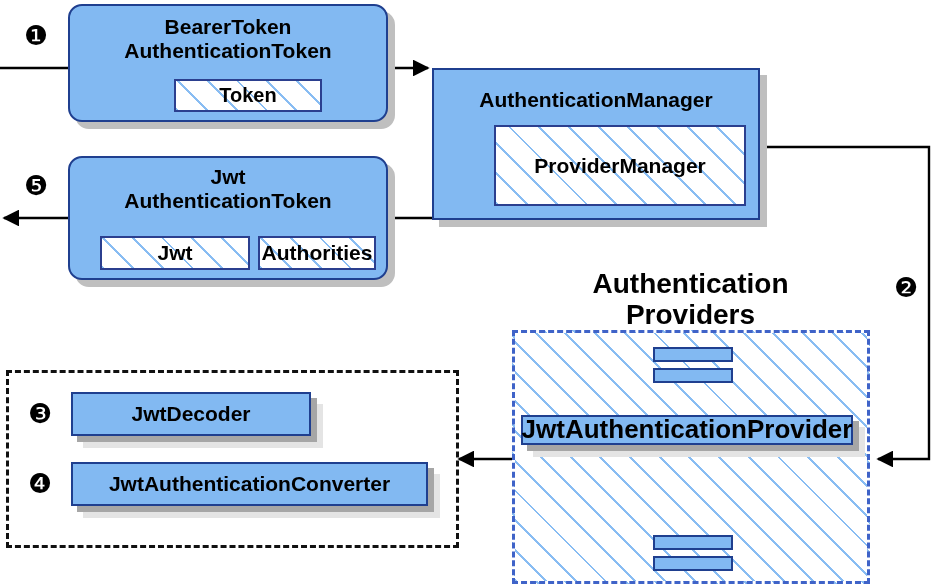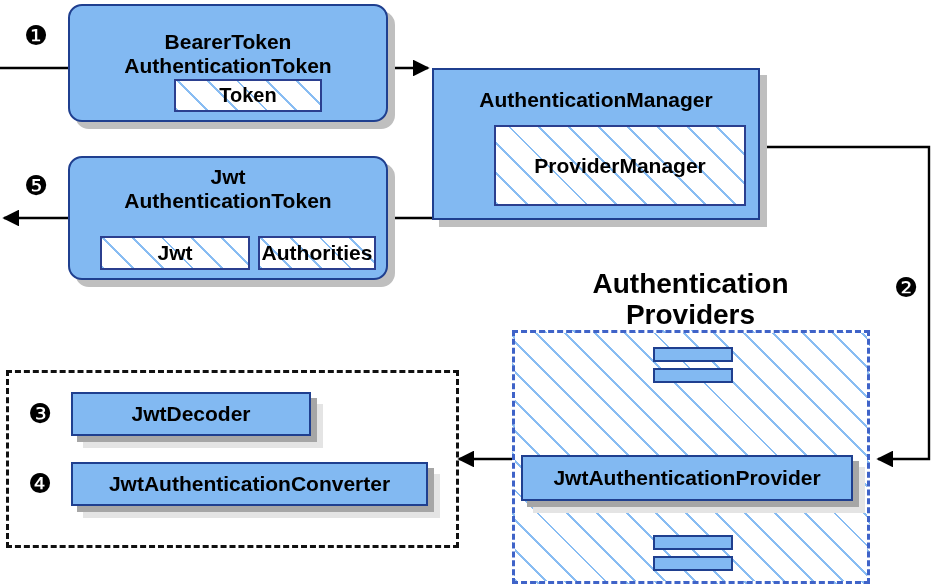--- a/index.html
+++ b/index.html
@@ -148,21 +148,21 @@
 
     <line x1="432" y1="218" x2="388" y2="218" stroke="#000" stroke-width="2.4"></line>
 
     <line x1="68" y1="218" x2="4" y2="218" stroke="#000" stroke-width="2.4" marker-end="url(#arrowEnd)"></line>
 
     <line x1="693" y1="392" x2="693" y2="434" stroke="#000" stroke-width="4.5" marker-start="url(#arrowStart)" marker-end="url(#arrowEnd)"></line>
 
     <line x1="693" y1="487" x2="693" y2="528" stroke="#000" stroke-width="4.5" marker-start="url(#arrowStart)" marker-end="url(#arrowEnd)"></line>
   </svg>
 
-  <div class="node rounded shadow1" style="left:68px; top:4px; width:320px; height:118px; font-size:21px; flex-direction:column; justify-content:flex-start; padding-top:24px;">
+  <div class="node rounded shadow1" style="left:68px; top:4px; width:320px; height:118px; font-size:21px; flex-direction:column; justify-content:flex-start; padding-top:9px;">
     <div>BearerToken</div>
     <div>AuthenticationToken</div>
   </div>
   <div class="hatch-box" style="left:150px; top:79px; width:148px; height:33px; font-size:20px;">
     <span>Token</span>
   </div>
   <div class="marker" style="left:24px; top:22px;">❶</div>
 
   <div class="node shadow1" style="left:432px; top:68px; width:328px; height:152px; font-size:21px; flex-direction:column; justify-content:flex-start; padding-top:18px;">
     <div>AuthenticationManager</div>
@@ -186,21 +186,21 @@
   <div class="group-label" style="left:588px; top:268px; width:205px; font-size:28px;">
     <div>Authentication</div>
     <div>Providers</div>
   </div>
 
   <div class="dashed-blue-hatch" style="left:512px; top:330px; width:358px; height:254px;"></div>
 
   <div class="bar" style="left:653px; top:347px; width:80px; height:15px;"></div>
   <div class="bar" style="left:653px; top:368px; width:80px; height:15px;"></div>
 
-  <div class="node shadow2" style="left:521px; top:455px; width:332px; height:46px; font-size:21px;">
+  <div class="node shadow2" style="left:521px; top:415px; width:332px; height:30px; font-size:26px;">
     <span>JwtAuthenticationProvider</span>
   </div>
 
   <div class="bar" style="left:653px; top:535px; width:80px; height:15px;"></div>
   <div class="bar" style="left:653px; top:556px; width:80px; height:15px;"></div>
 
   <div class="marker" style="left:894px; top:274px;">❷</div>
 
   <div class="dotted-black" style="left:6px; top:370px; width:453px; height:178px;"></div>
 

